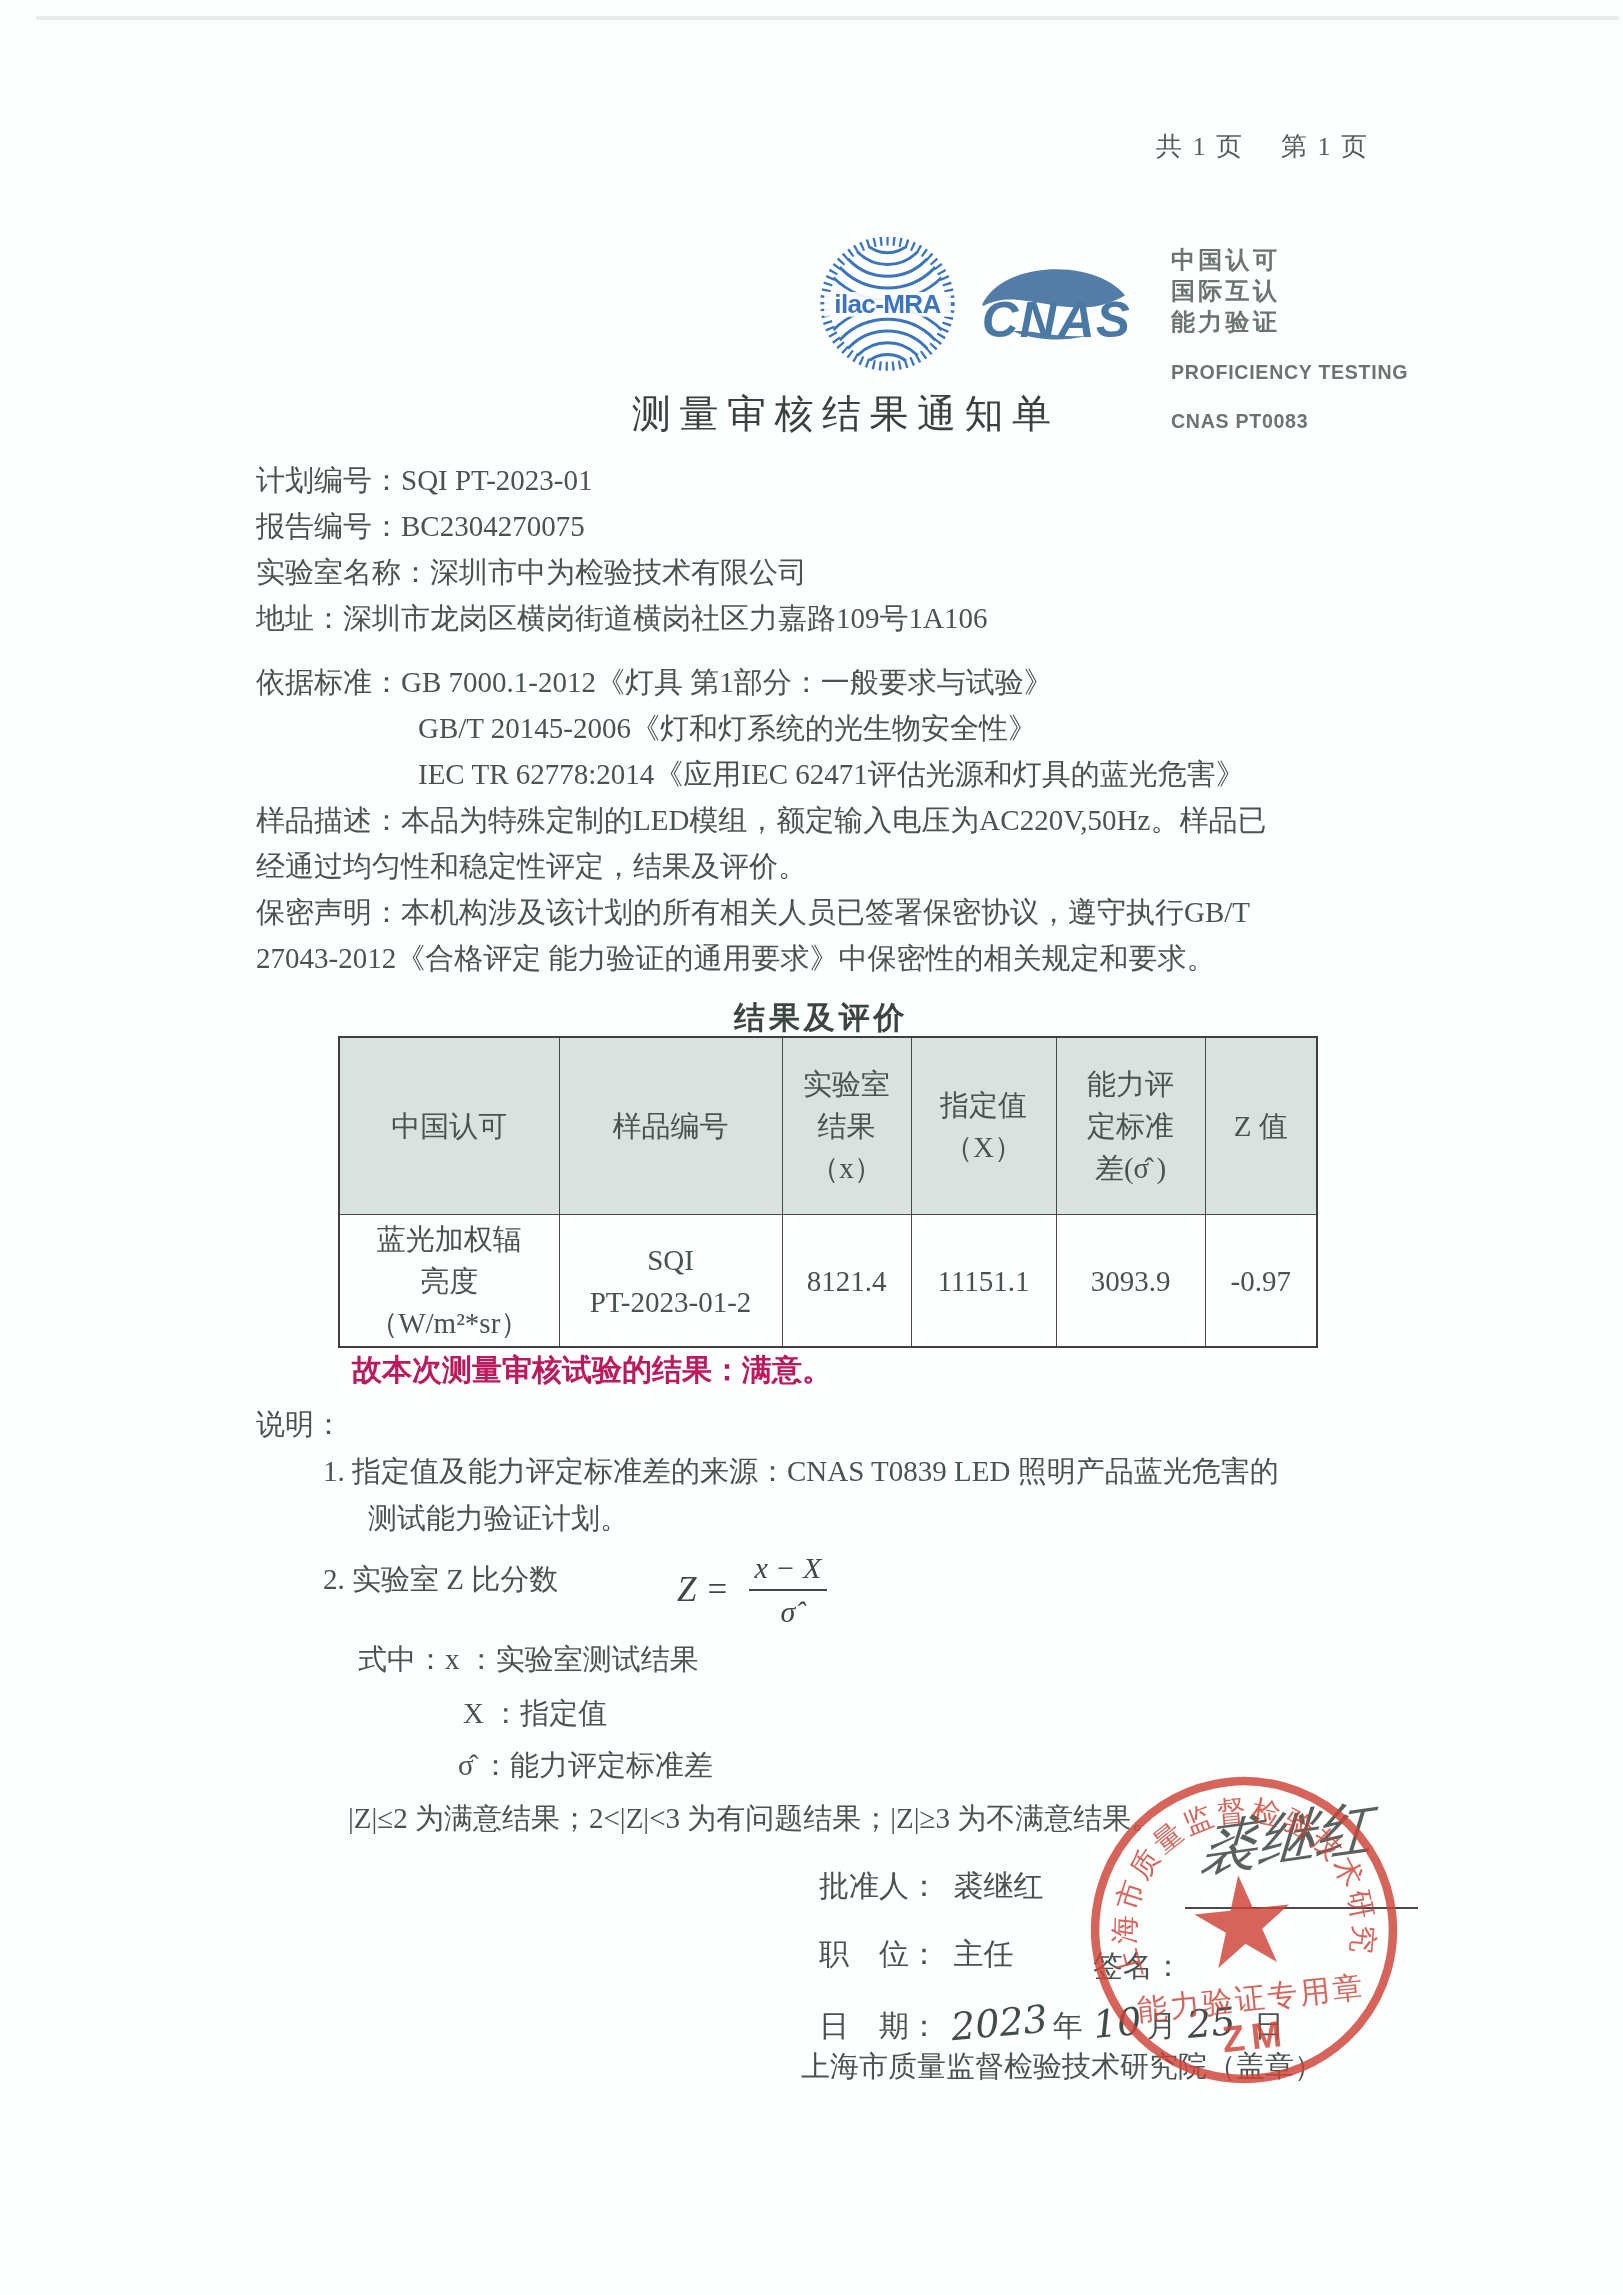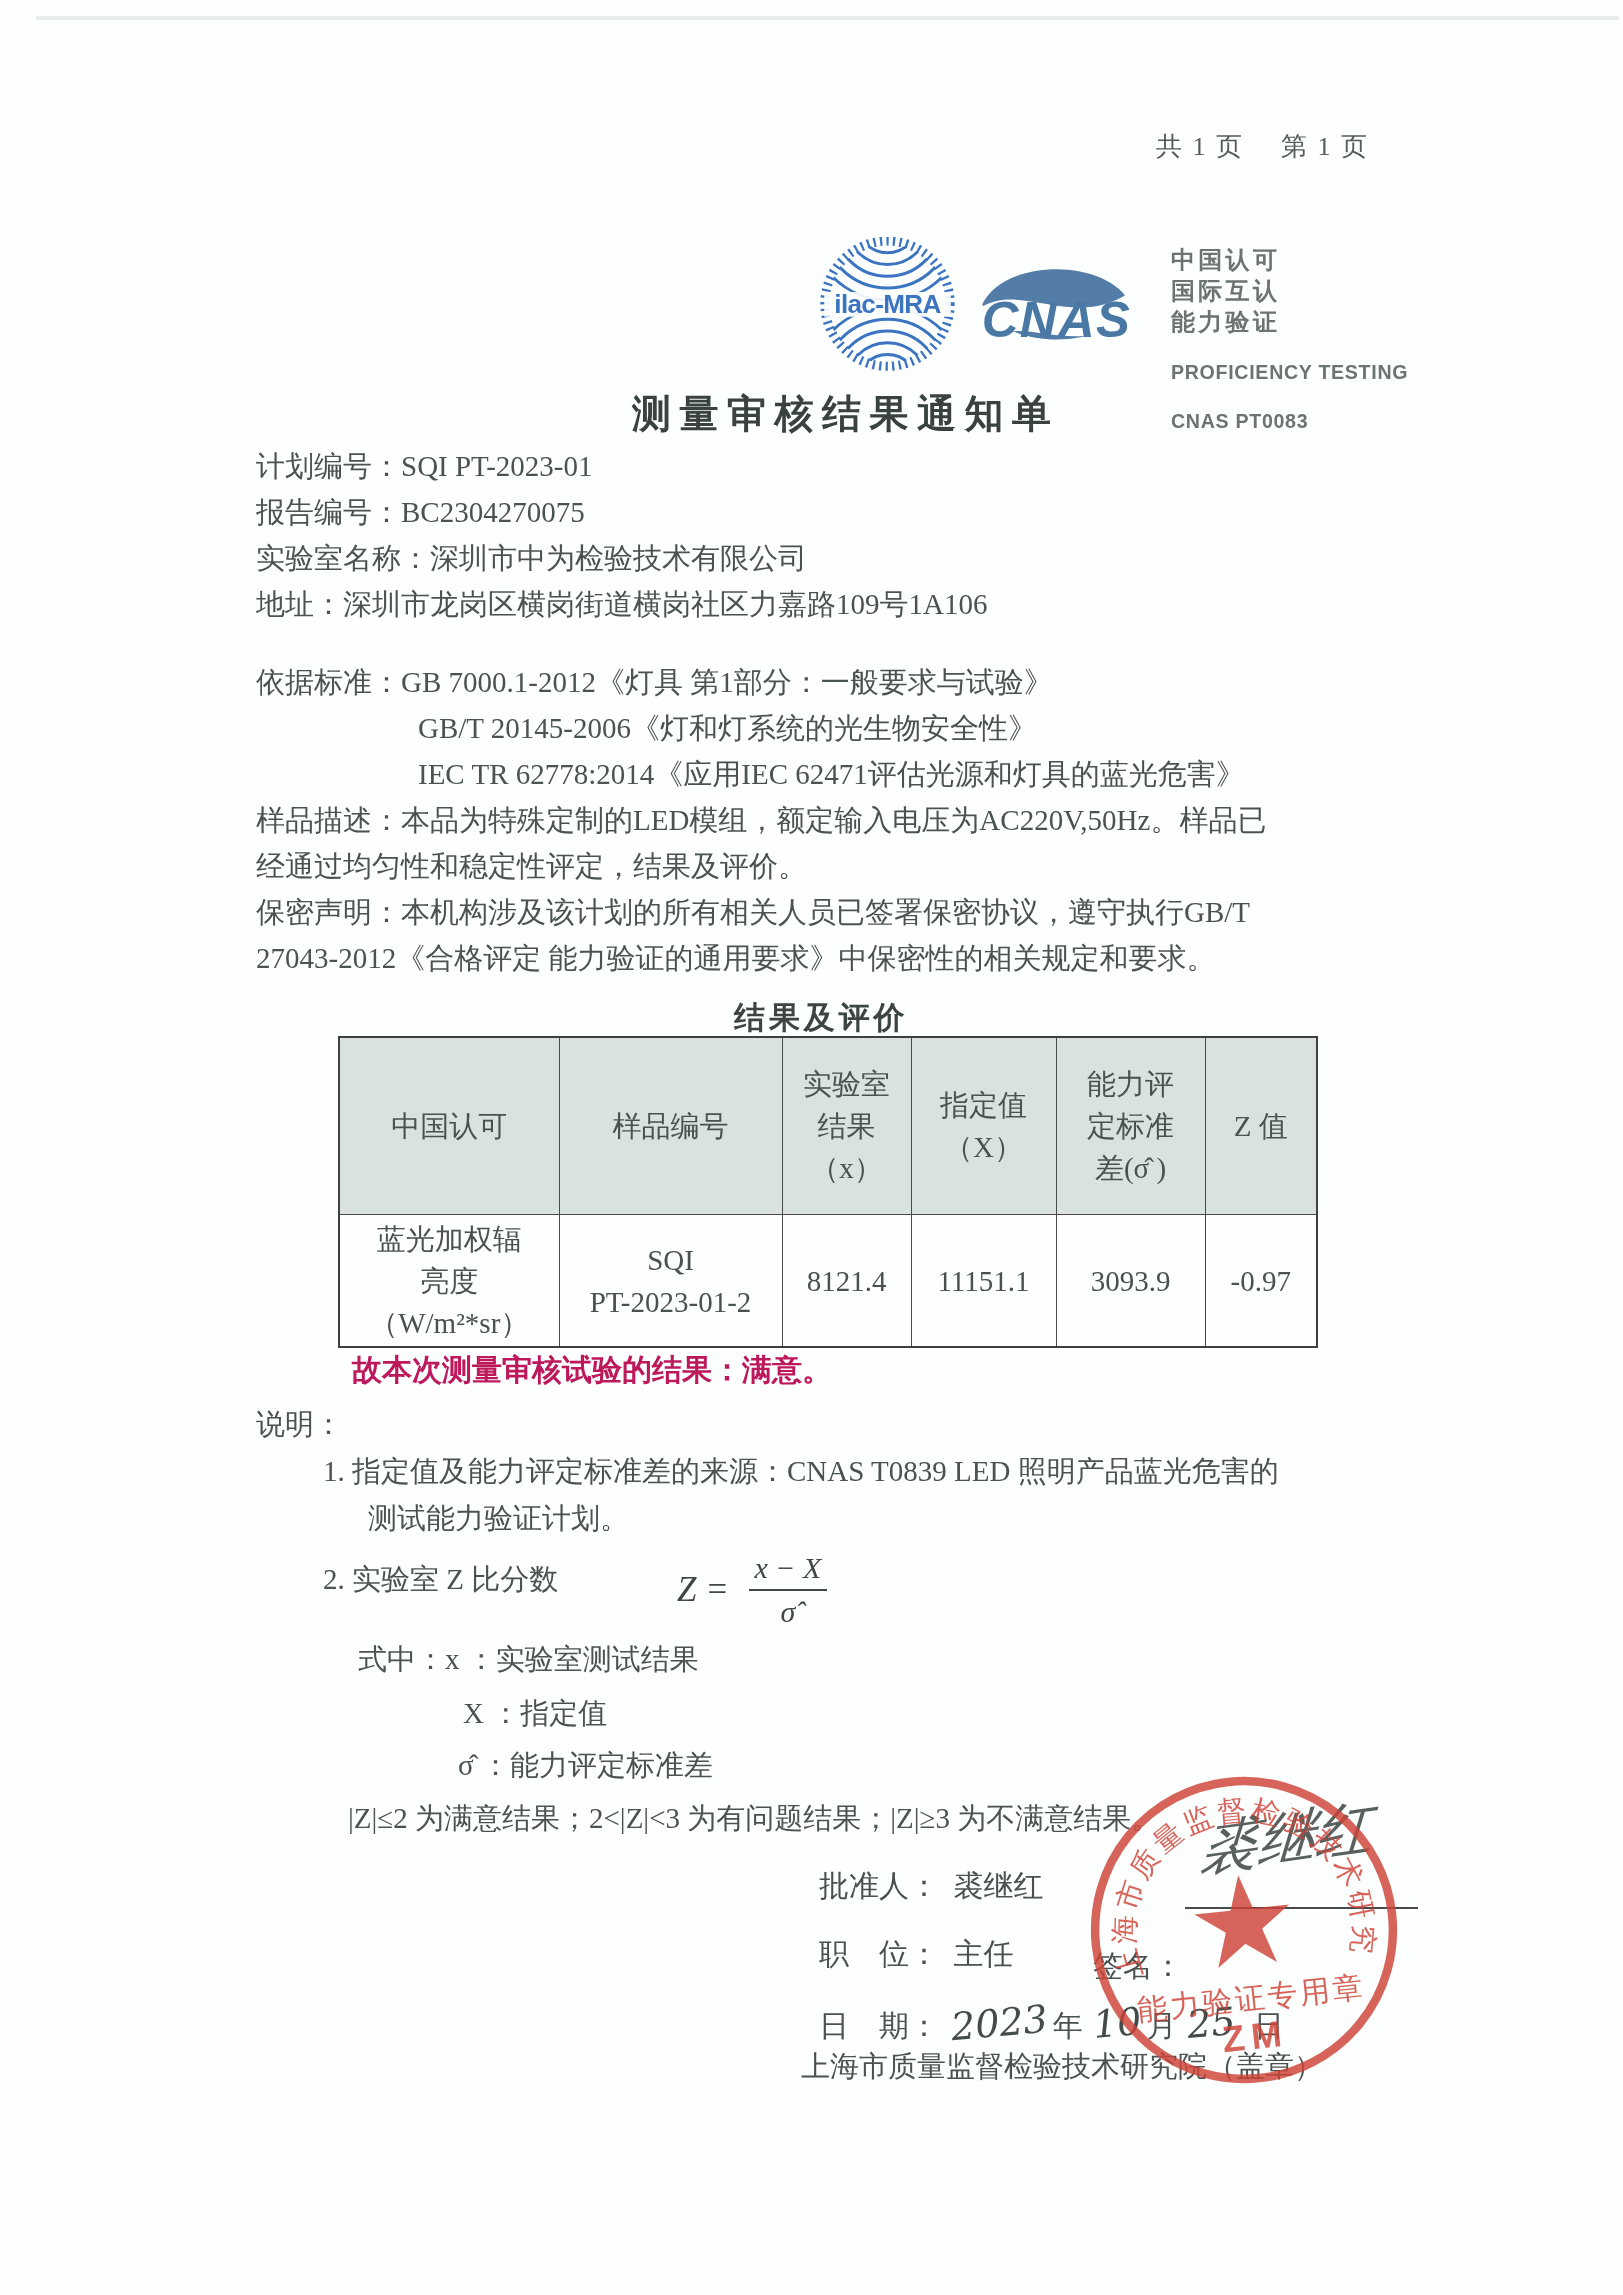--- a/index.html
+++ b/index.html
@@ -15,21 +15,21 @@
   .scanline{background:#dfe7e4;opacity:.7;height:3.9px;}
   
   .pageno{font-size:26px;letter-spacing:2px;color:#535c58;display:flex;gap:37px;}
   
   .cn-col{display:flex;flex-direction:column;color:#6b7471;}
   .cn-col .cjk{font-size:24px;letter-spacing:3.3px;line-height:31px;font-weight:600;}
   .cn-col .lat{font-family:"Liberation Sans","DejaVu Sans",sans-serif;font-size:19.6px;font-weight:bold;line-height:29px;letter-spacing:0.7px;margin-top:20px;}
   
   .title{
     font-family:"Liberation Sans","DejaVu Sans",sans-serif;
-    font-size:39px;font-weight:bold;color:#39423f;letter-spacing:8.5px;white-space:nowrap;
+    font-size:39px;font-weight:normal;color:#39423f;letter-spacing:8.5px;white-space:nowrap;
   }
   
   .line{font-size:29px;line-height:46px;white-space:nowrap;color:#4a534f;}
   .lines{display:flex;flex-direction:column;}
   .ind{padding-left:162px;}
   
   .sec-head{font-family:"Liberation Sans","DejaVu Sans",sans-serif;font-size:31px;font-weight:bold;color:#3c4542;letter-spacing:3.9px;}
   table.results{border-collapse:collapse;table-layout:fixed;width:978px;background:#fdfefe;border:2px solid #3f3f3f;}
   table.results th,table.results td{
     border:1.3px solid #4a4a4a;text-align:center;vertical-align:middle;
@@ -104,21 +104,21 @@
   <div class="abs cn-col" style="left:1171px;top:245px;">
     <span class="cjk">中国认可</span>
     <span class="cjk">国际互认</span>
     <span class="cjk">能力验证</span>
     <span class="lat">PROFICIENCY TESTING</span>
     <span class="lat">CNAS PT0083</span>
   </div>
 
   <div class="abs title" style="left:632px;top:387px;">测量审核结果通知单</div>
 
-  <div class="abs lines" style="left:256px;top:443px;">
+  <div class="abs lines" style="left:256px;top:457px;">
     <div class="line">计划编号：SQI PT-2023-01</div>
     <div class="line">报告编号：BC2304270075</div>
     <div class="line">实验室名称：深圳市中为检验技术有限公司</div>
     <div class="line">地址：深圳市龙岗区横岗街道横岗社区力嘉路109号1A106</div>
   </div>
 
   <div class="abs lines" style="left:256px;top:659px;">
     <div class="line">依据标准：GB 7000.1-2012《灯具 第1部分：一般要求与试验》</div>
     <div class="line ind">GB/T 20145-2006《灯和灯系统的光生物安全性》</div>
     <div class="line ind">IEC TR 62778:2014《应用IEC 62471评估光源和灯具的蓝光危害》</div>

